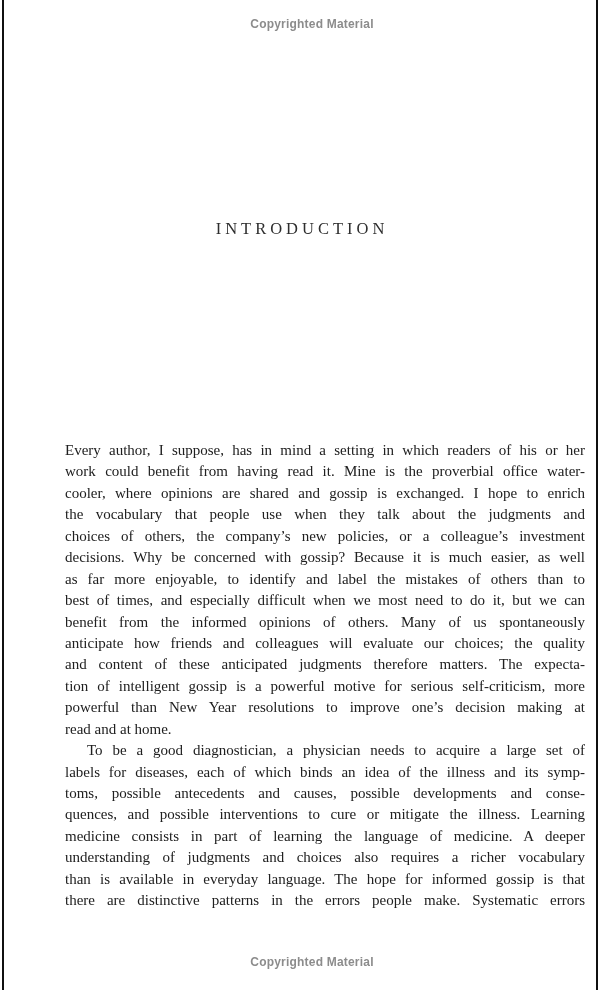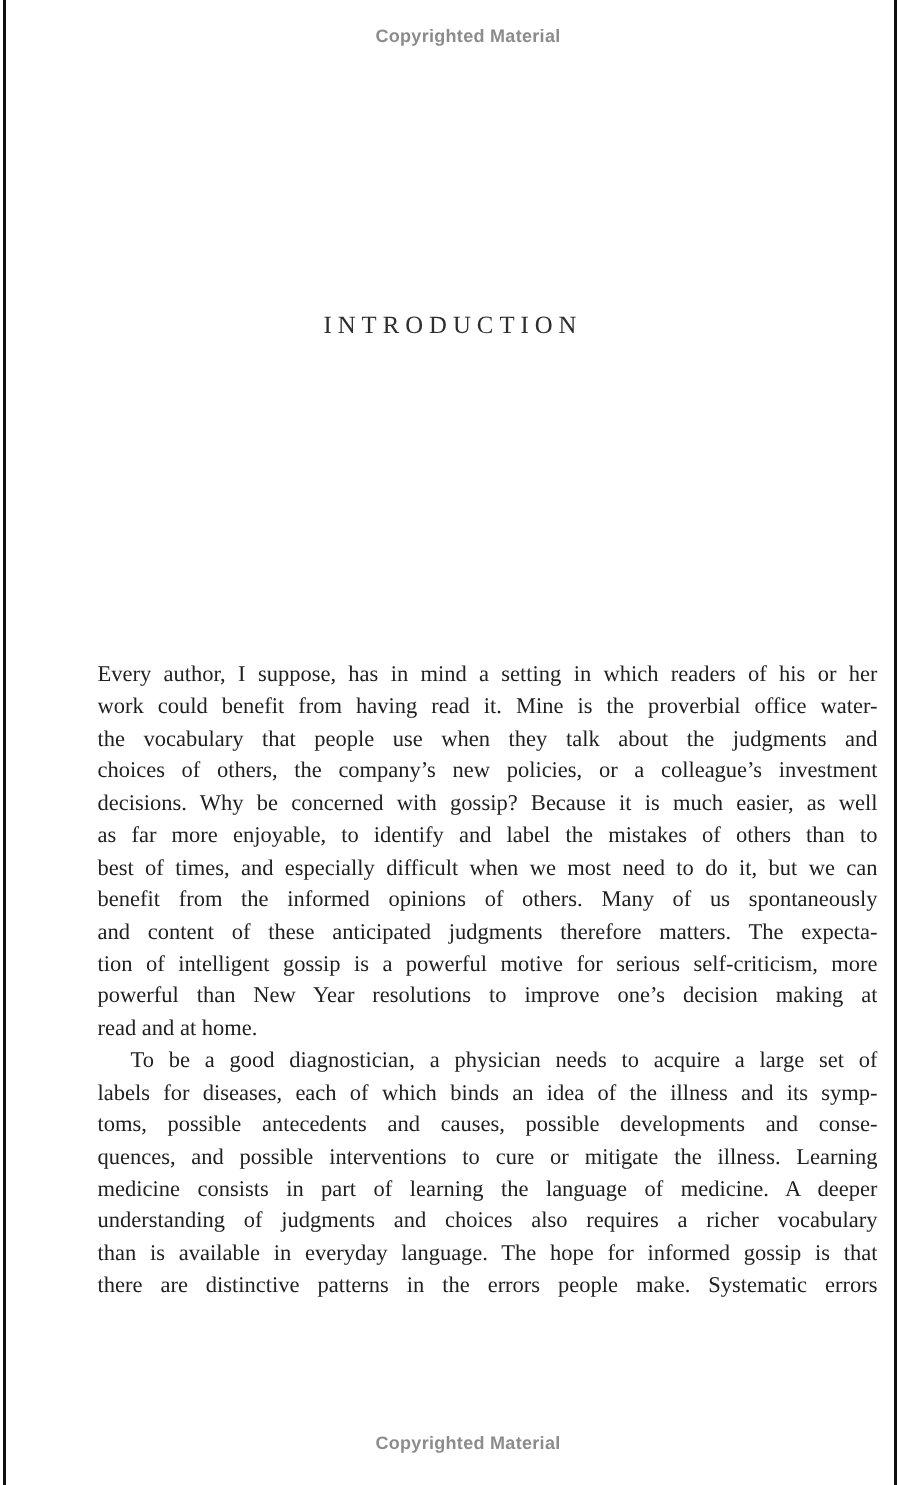--- a/index.html
+++ b/index.html
@@ -29,21 +29,21 @@
     font-family:"Liberation Sans",sans-serif;
     font-weight:700;
     font-size:12px;
     color:var(--copyright-text);
     letter-spacing:0.2px;
     padding-left:24px;
   }
   .copyright.top{top:17px;}
   .copyright.bottom{top:955px;}
   .chapter-heading{
-    position:absolute;top:196px;left:0;right:0;
+    position:absolute;top:208px;left:0;right:0;
     text-align:center;
     font-family:"Liberation Serif","DejaVu Serif",serif;
     font-size:16.5px;
     letter-spacing:4px;
     padding-left:4px; 
     color:var(--heading-text);
     font-weight:400;
   }
   .textblock{
     position:absolute;
@@ -72,26 +72,28 @@
 <div class="page-edge right"></div>
 
 <div class="copyright top">Copyrighted Material</div>
 
 <h1 class="chapter-heading">INTRODUCTION</h1>
 
 <div class="textblock" id="textblock">
     <div>
       <div class="line">Every author, I suppose, has in mind a setting in which readers of his or her</div>
       <div class="line">work could benefit from having read it. Mine is the proverbial office water-</div>
+      <div class="line">cooler, where opinions are shared and gossip is exchanged. I hope to enrich</div>
       <div class="line">the vocabulary that people use when they talk about the judgments and</div>
       <div class="line">choices of others, the company’s new policies, or a colleague’s investment</div>
       <div class="line">decisions. Why be concerned with gossip? Because it is much easier, as well</div>
       <div class="line">as far more enjoyable, to identify and label the mistakes of others than to</div>
       <div class="line">best of times, and especially difficult when we most need to do it, but we can</div>
       <div class="line">benefit from the informed opinions of others. Many of us spontaneously</div>
+      <div class="line">anticipate how friends and colleagues will evaluate our choices; the quality</div>
       <div class="line">and content of these anticipated judgments therefore matters. The expecta-</div>
       <div class="line">tion of intelligent gossip is a powerful motive for serious self-criticism, more</div>
       <div class="line">powerful than New Year resolutions to improve one’s decision making at</div>
       <div class="line endline">read and at home.</div>
     </div>
     <div>
       <div class="line indent">To be a good diagnostician, a physician needs to acquire a large set of</div>
       <div class="line">labels for diseases, each of which binds an idea of the illness and its symp-</div>
       <div class="line">toms, possible antecedents and causes, possible developments and conse-</div>
       <div class="line">quences, and possible interventions to cure or mitigate the illness. Learning</div>

